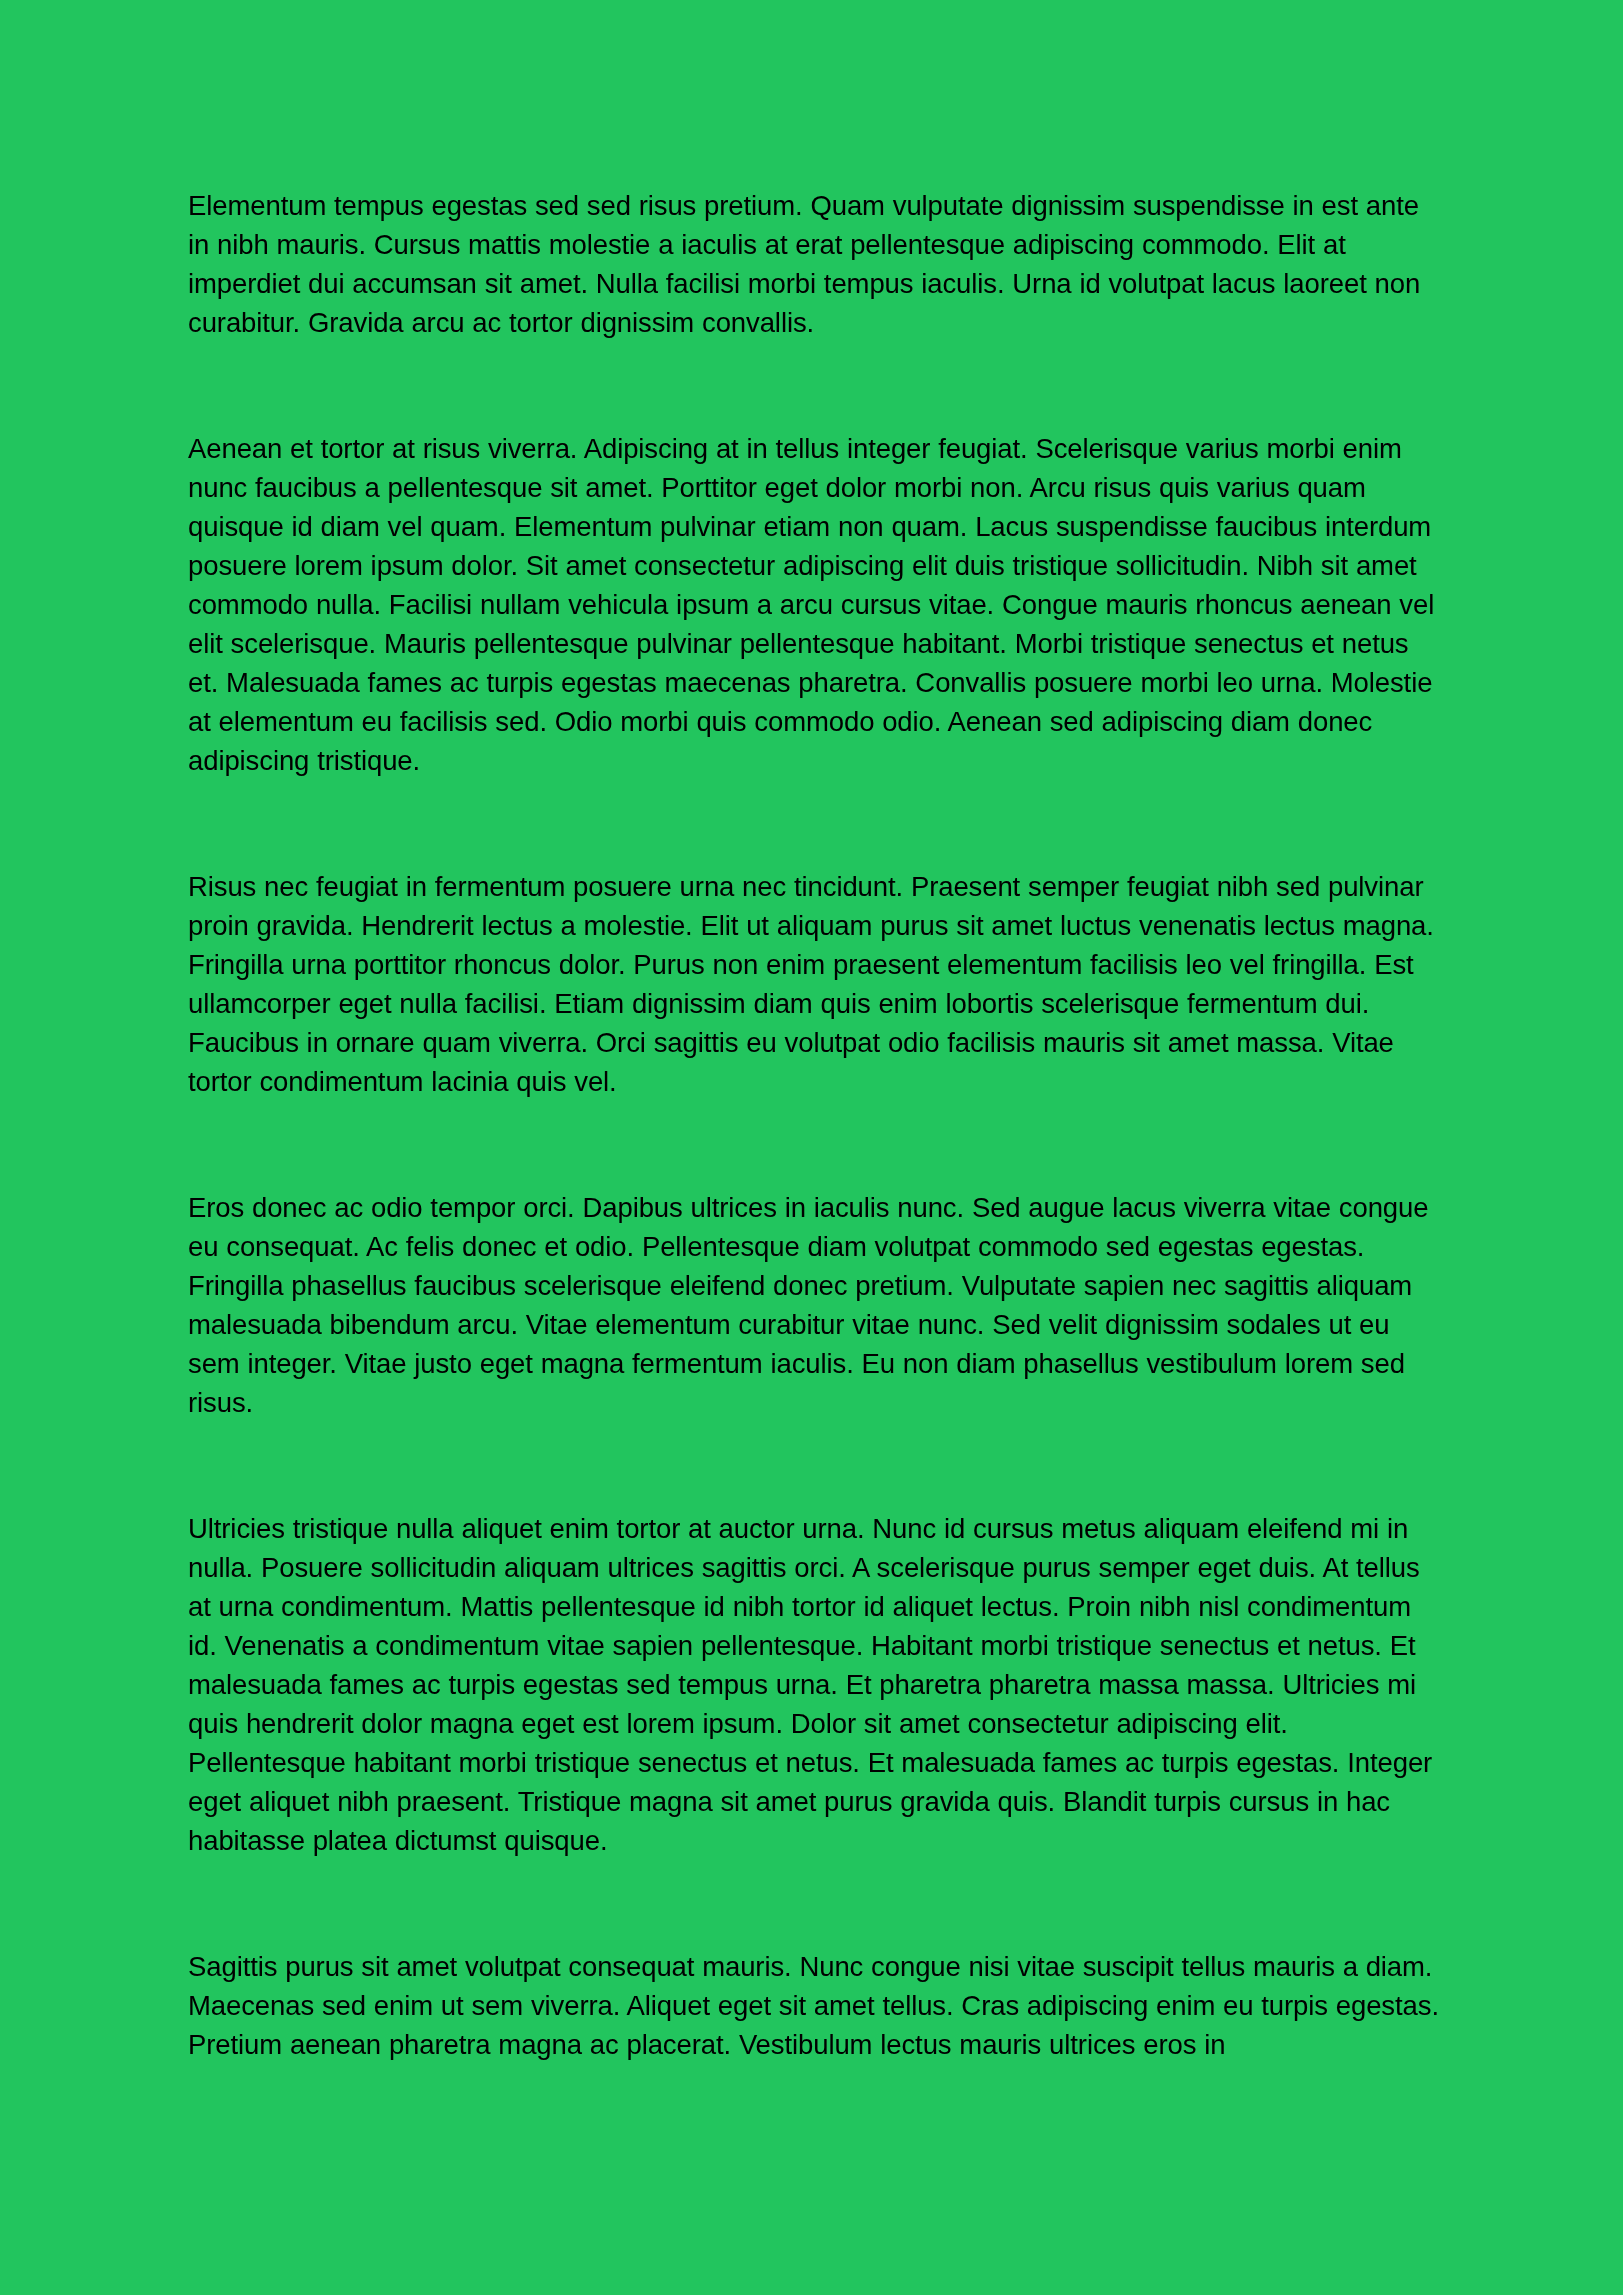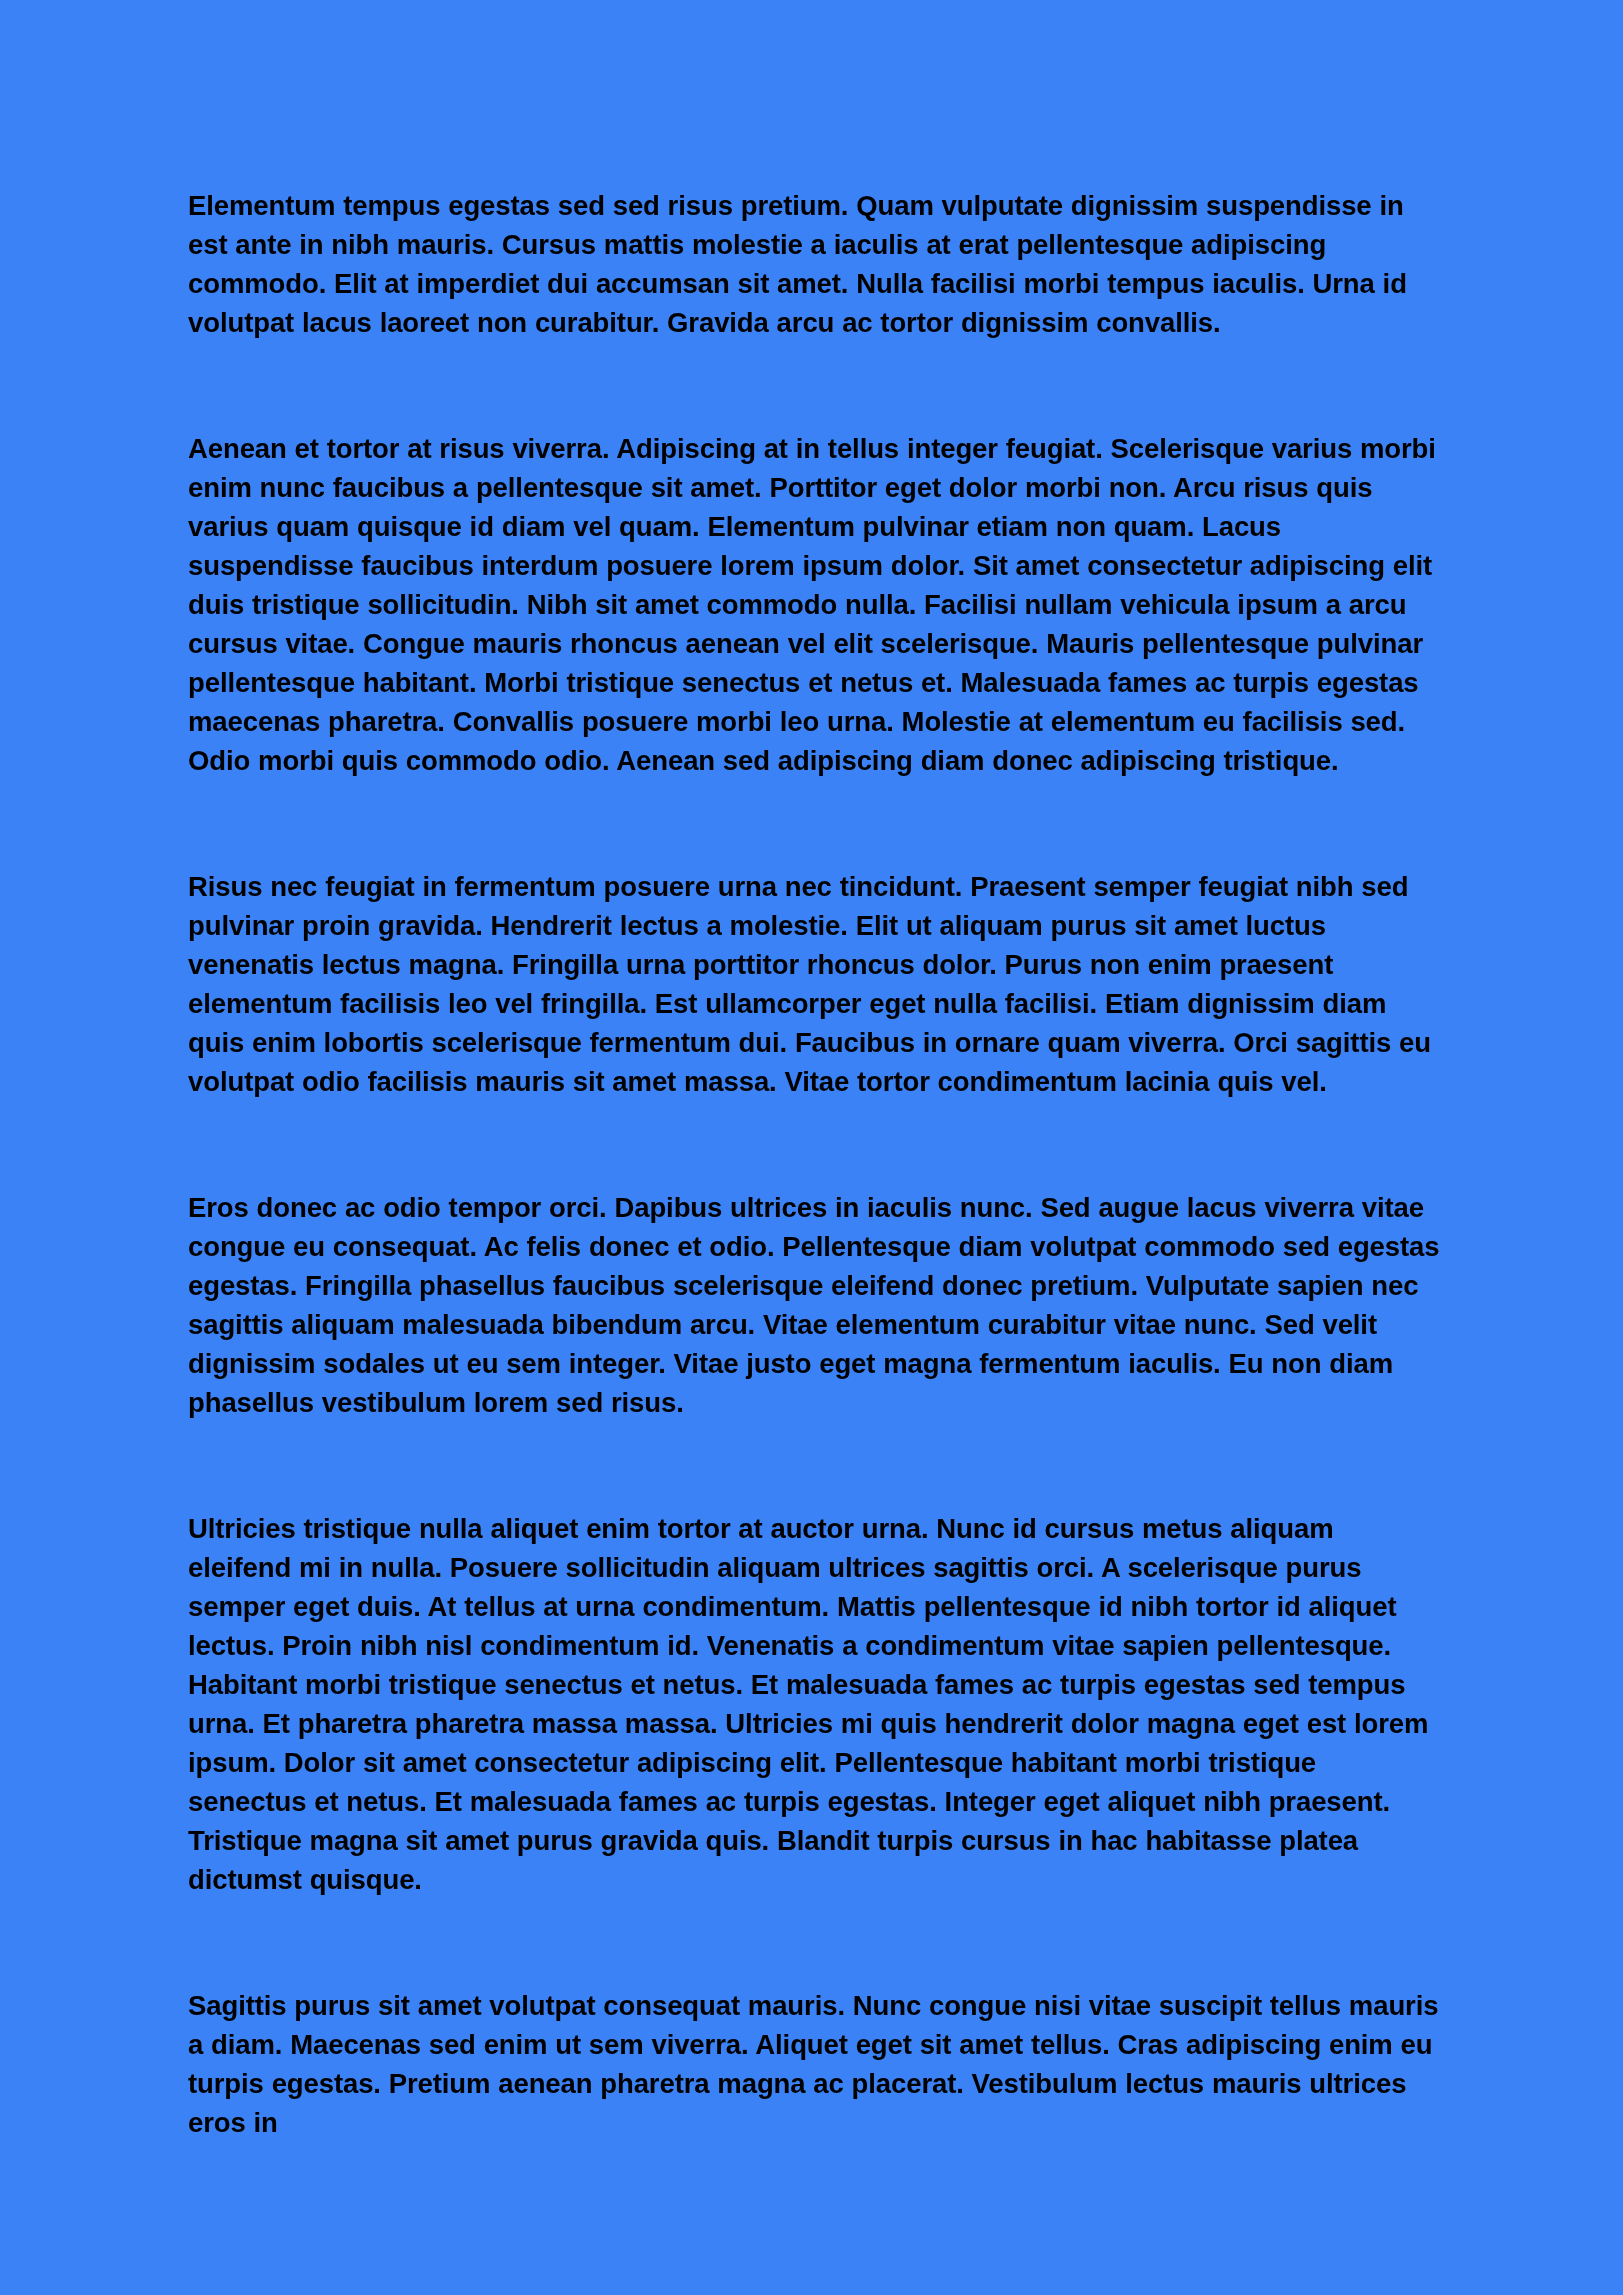--- a/index.html
+++ b/index.html
@@ -14,24 +14,23 @@
     font-family: "Liberation Sans", "DejaVu Sans", sans-serif;
     color: #000000;
     overflow: hidden;
   }
   .page {
     position: absolute;
     top: 0;
     left: 0;
     width: 1623px;
     height: 2295px;
-    background: #3b82f6;
+    background: #22c55e;
     box-sizing: border-box;
     padding: 186px 182px 131px 188px;
-    font-weight: bold;
   }
   .doc-body p {
     margin: 0 0 87px 0;
     font-size: 27.5px;
     line-height: 39px;
     letter-spacing: -0.1px;
     word-spacing: 0.3px;
     color: #000000;
     text-align: left;
   }

